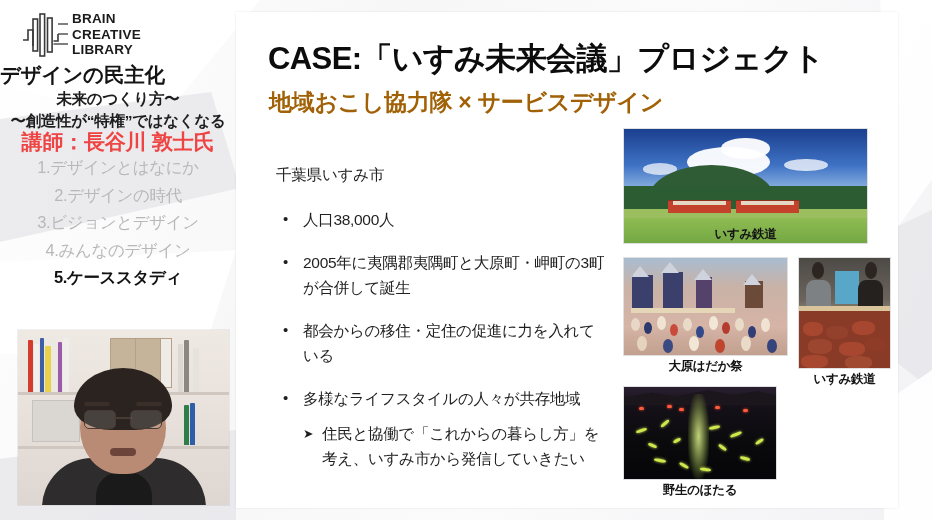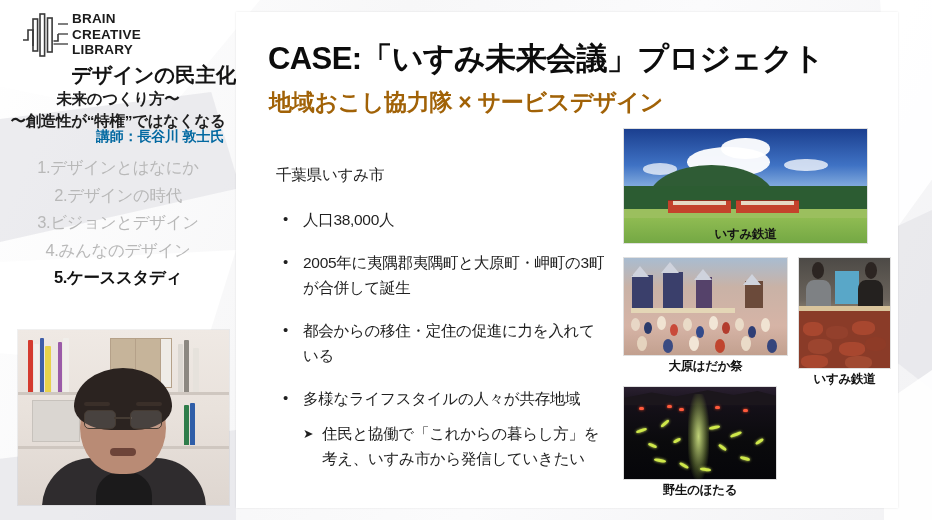--- a/index.html
+++ b/index.html
@@ -62,21 +62,21 @@
     letter-spacing: .2px;
     color: #1b1b1b;
     white-space: nowrap;
   }
   .logo-text span { display: block; }
 
   .lecture-title {
     position: absolute;
     left: 0; top: 62px;
     width: 236px;
-    text-align: right;
+    text-align: left;
     color: #141414;
     font-weight: bold;
     font-size: 20.5px;
     line-height: 25px;
     letter-spacing: -.2px;
   }
   .lecture-sub {
     position: absolute;
     left: 0; top: 88px;
     width: 236px;
@@ -86,25 +86,24 @@
     font-size: 15.5px;
     line-height: 22px;
     letter-spacing: -.3px;
   }
   .lecture-sub span { display: block; }
   .lecturer {
     position: absolute;
     left: 0; top: 128px;
     width: 236px;
     text-align: center;
-    color: #0369a1;
-    font-weight: bold;
-    font-size: 14px;
+    color: #ef4444;
+    font-weight: bold;
+    font-size: 21px;
     letter-spacing: -.2px;
-    margin-left: 42px;
   }
 
   .agenda {
     position: absolute;
     left: 0; top: 154px;
     width: 236px;
   }
   .agenda-item {
     text-align: center;
     font-size: 16.5px;

